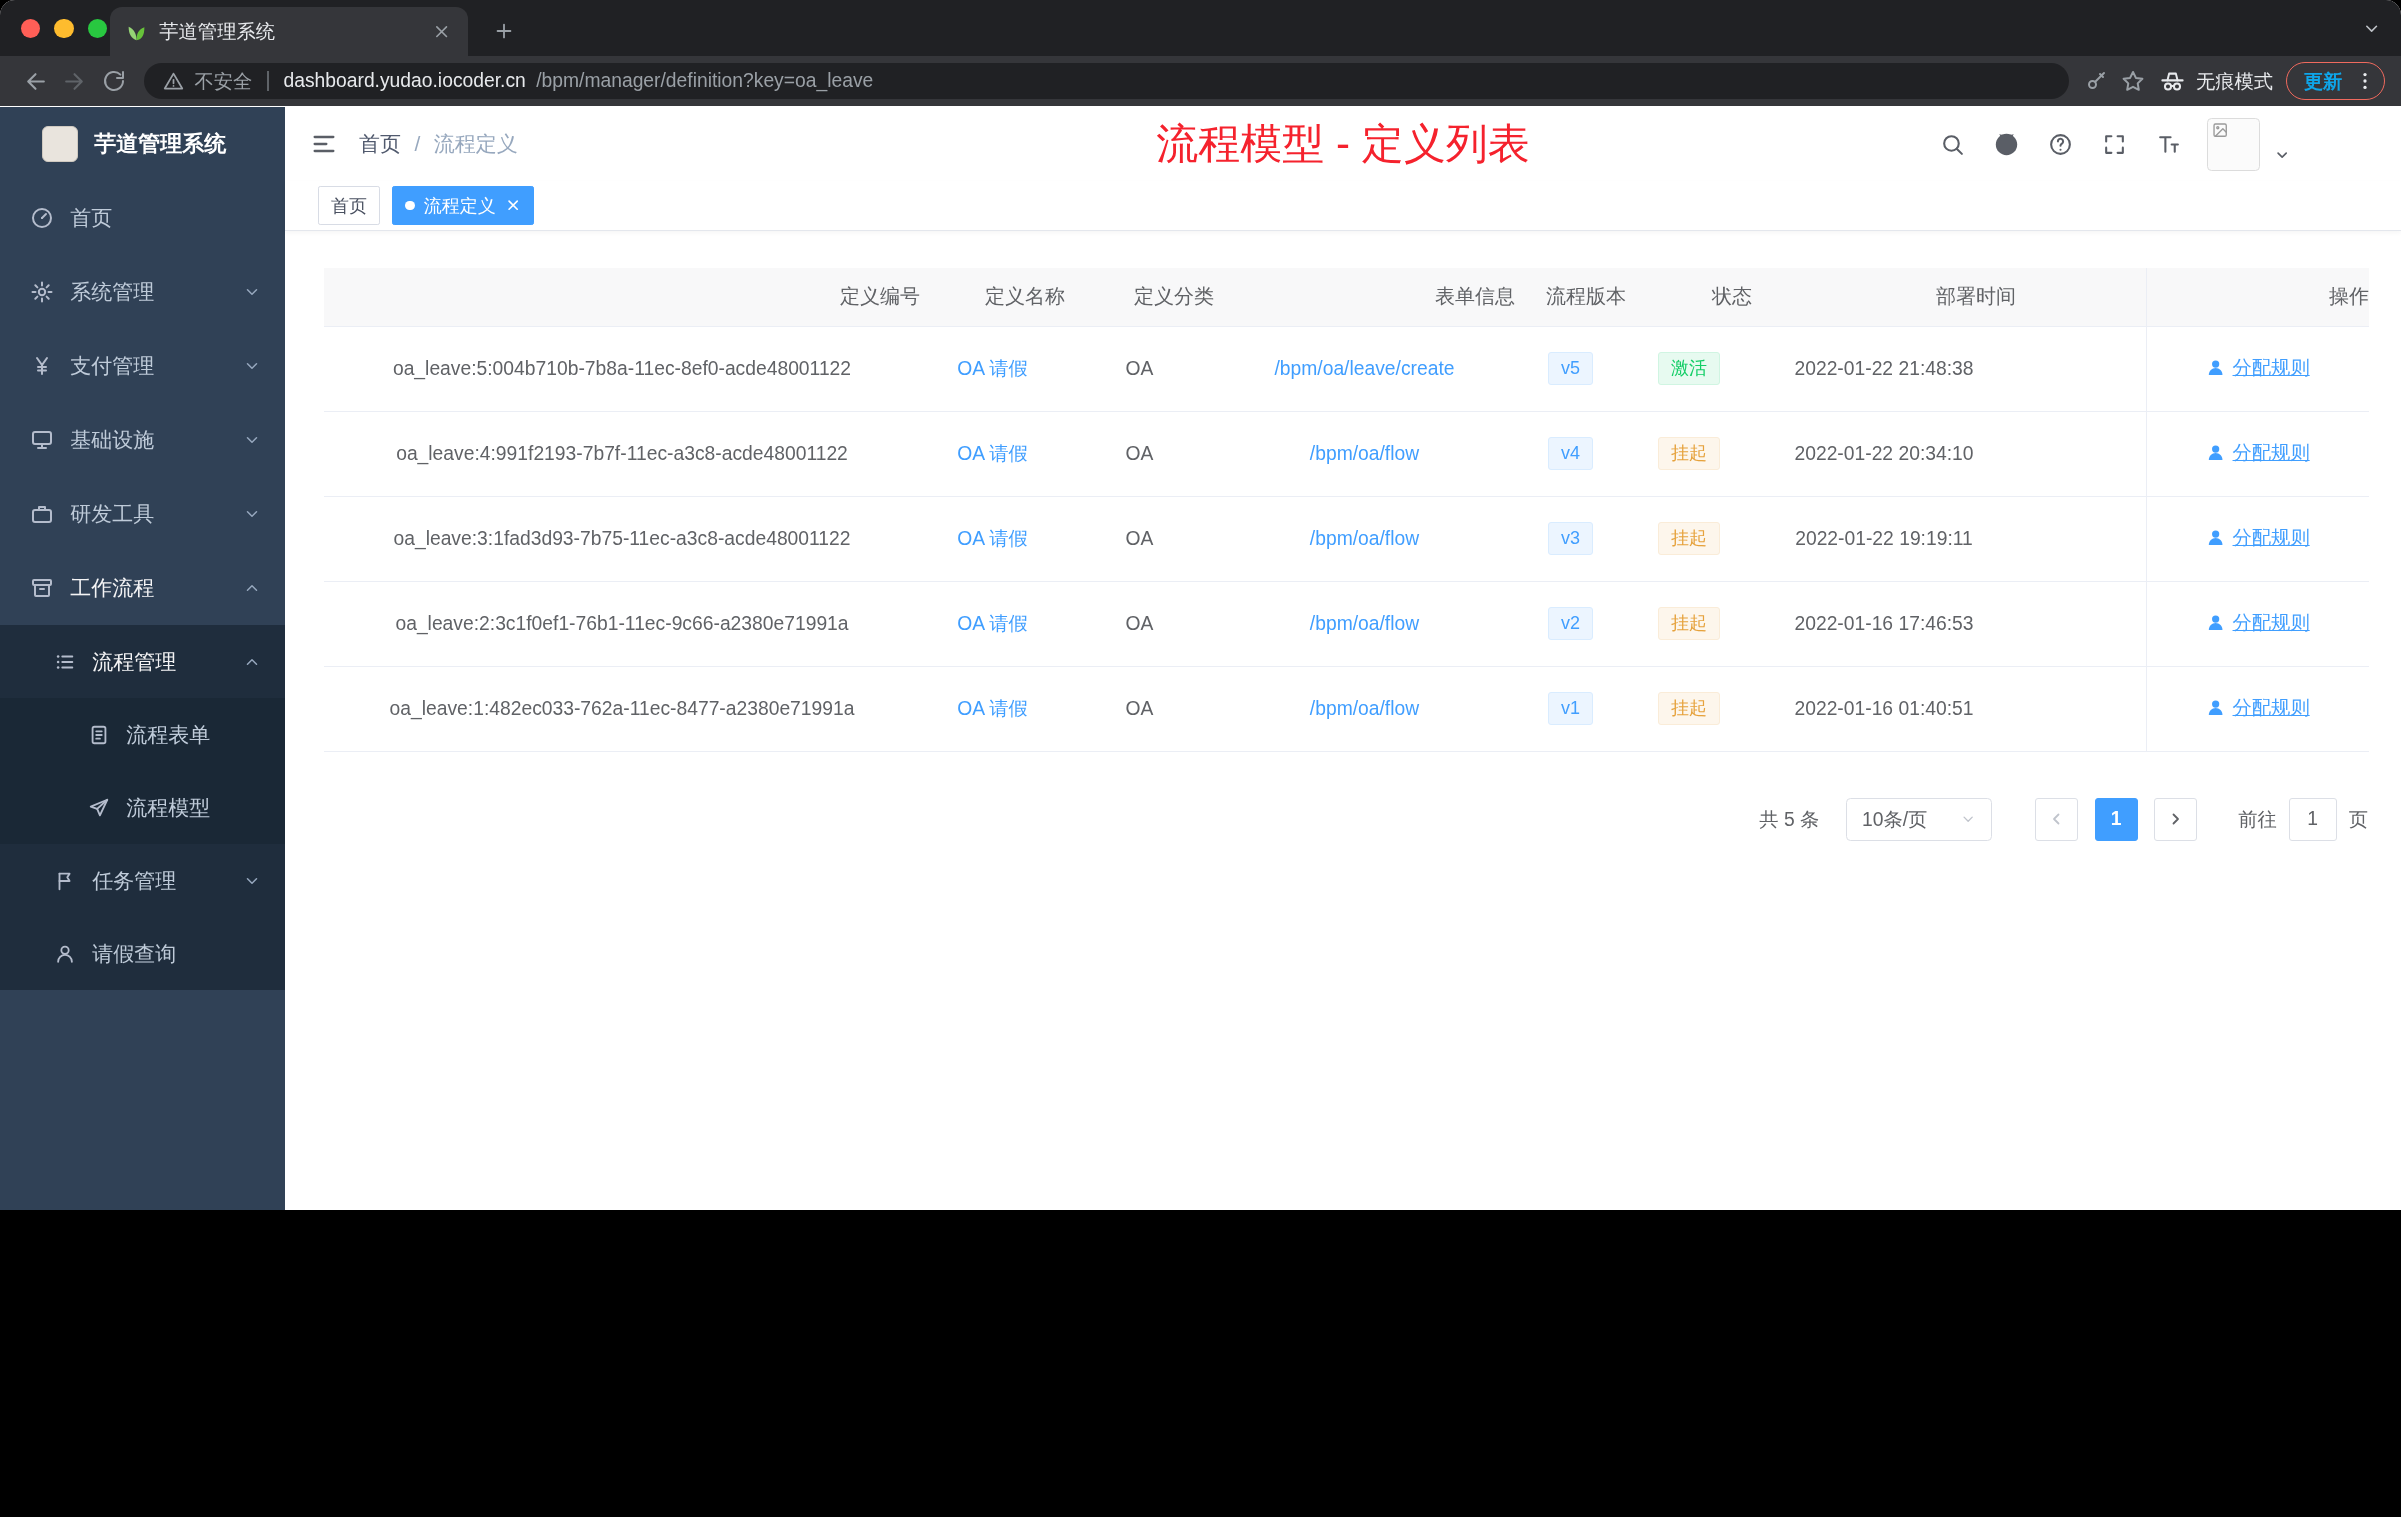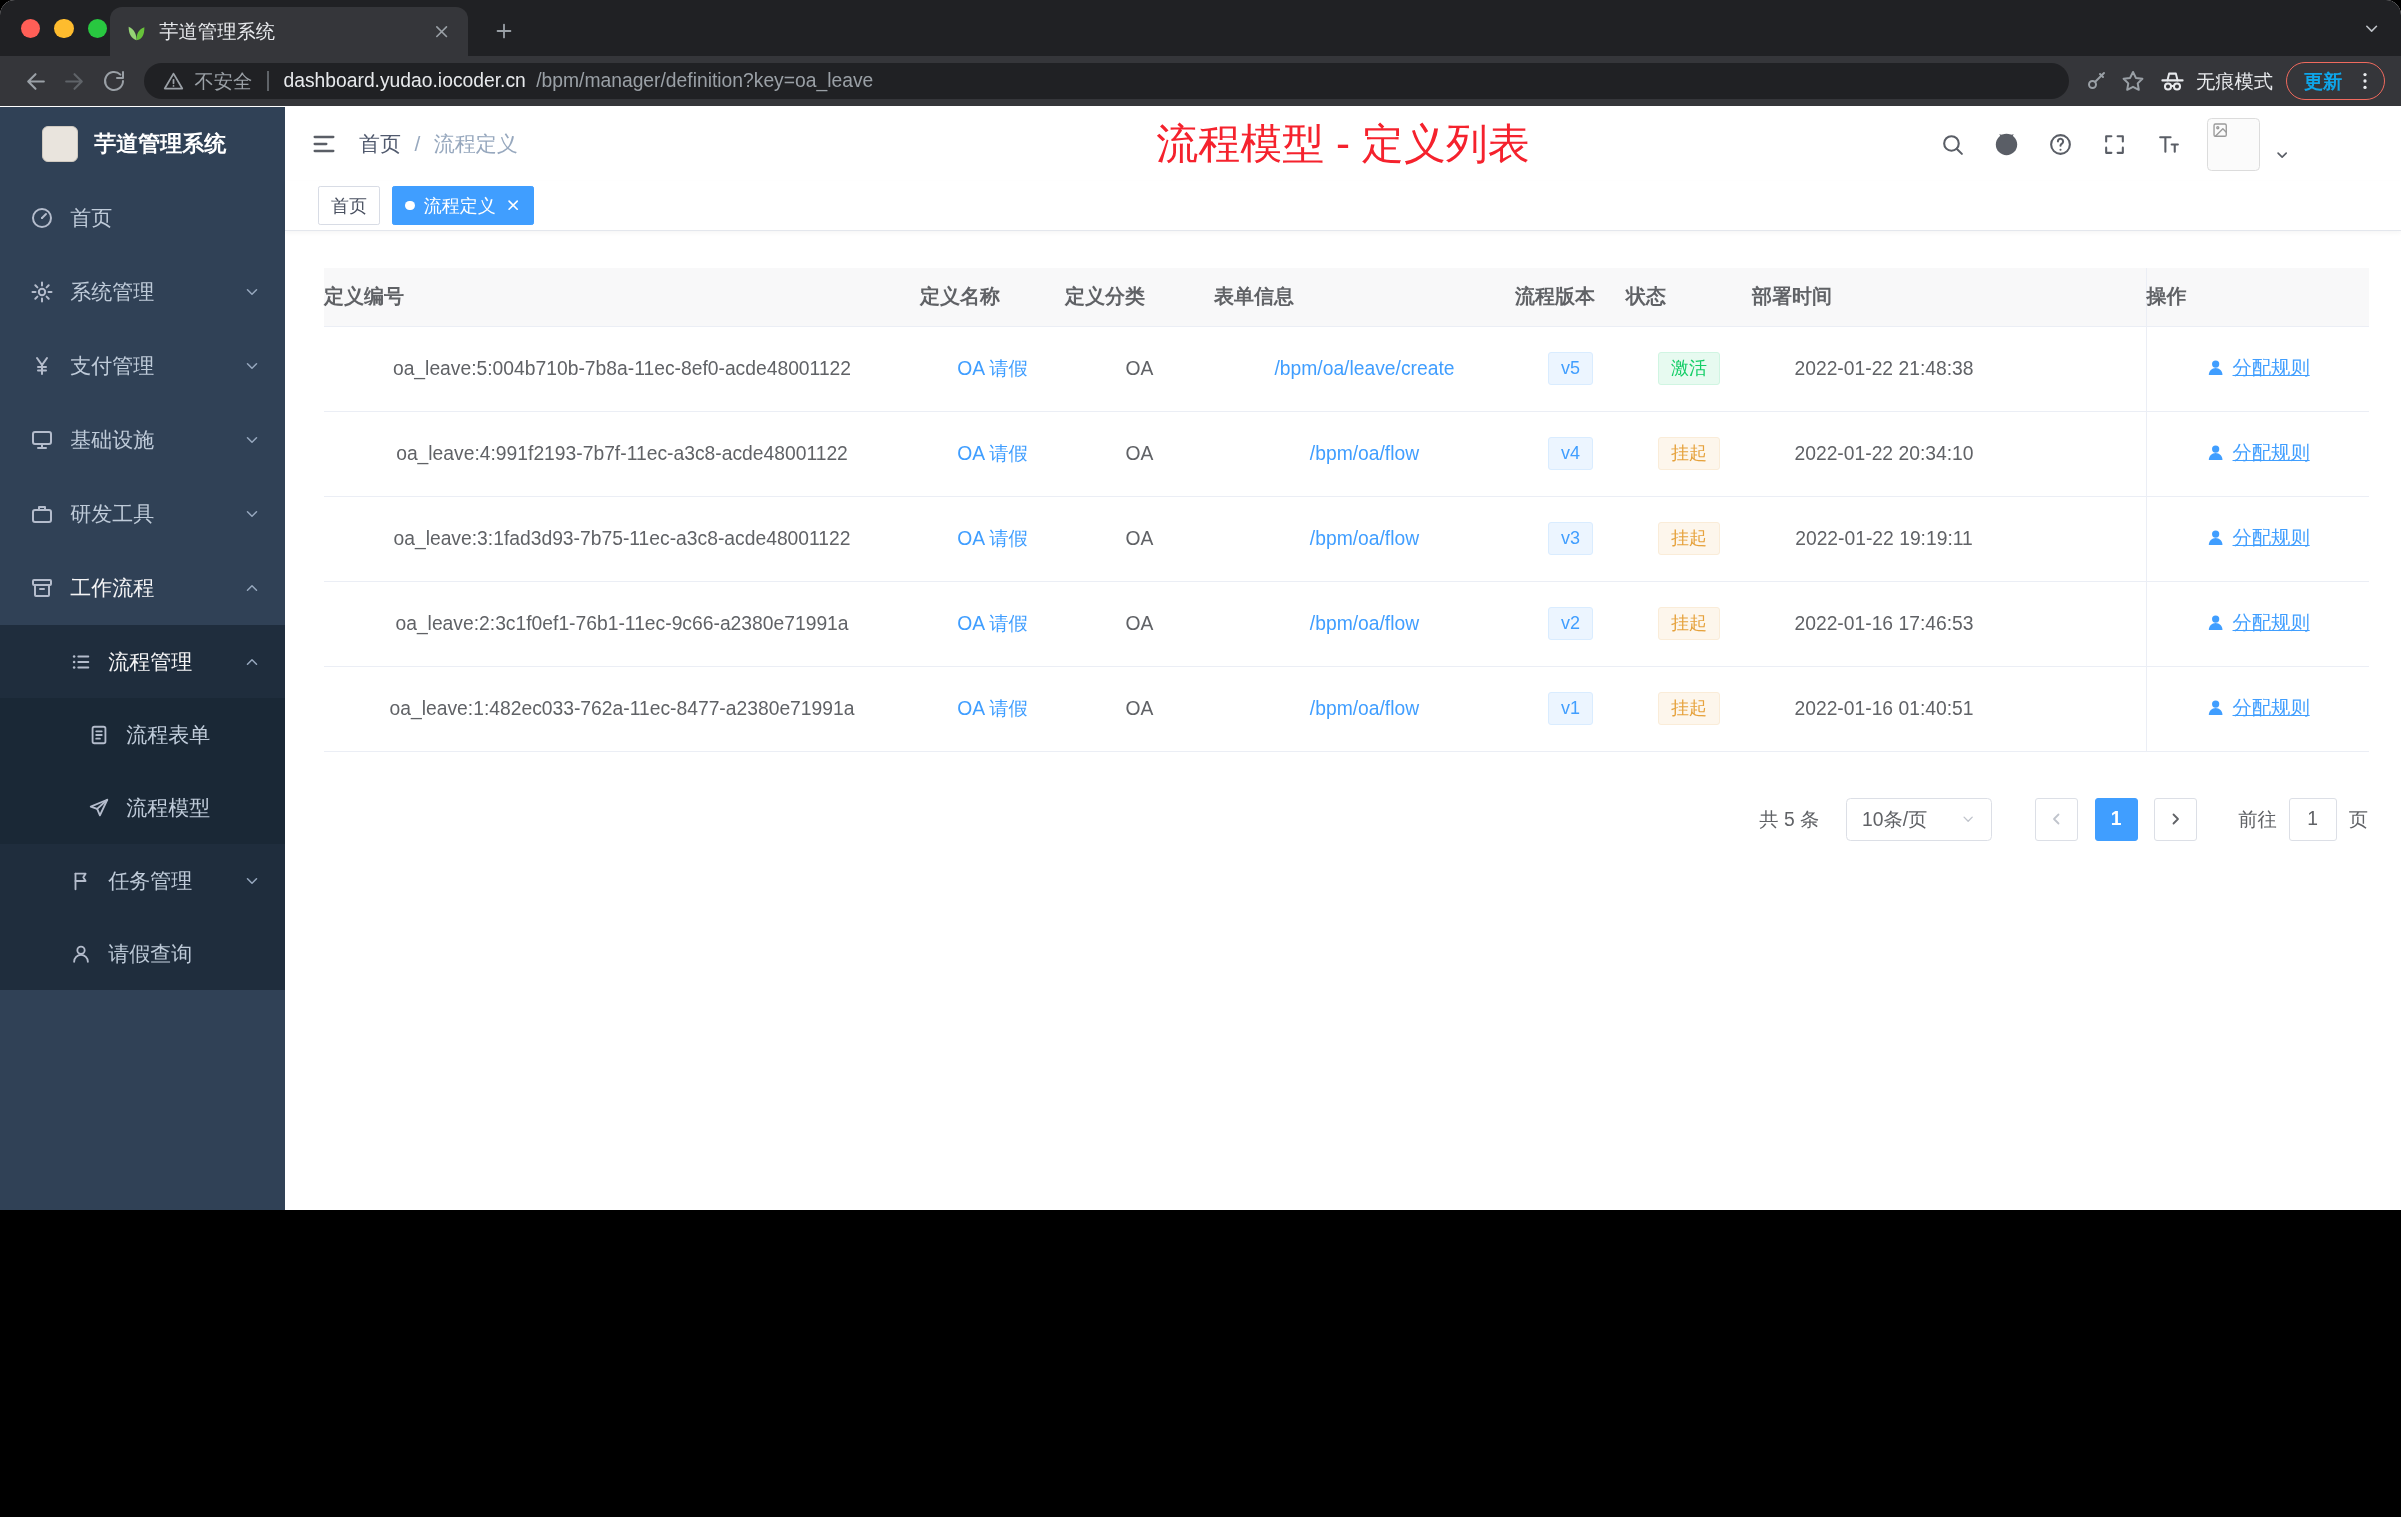--- a/index.html
+++ b/index.html
@@ -38,21 +38,21 @@
 
   
   .sidebar { width:285px; flex-shrink:0; background:#304156; color:#bfcbd9; }
   .logo-row { height:74px; display:flex; align-items:center; gap:16.3px; padding-left:42px; }
   .logo-avatar { width:36px; height:36px; border-radius:6px; background:#e9e4dd; border:0.7px solid #cfc9c0; }
   .app-title { color:#fff; font-size:22px; font-weight:bold; }
   .menu-item { position:relative; height:74px; display:flex; align-items:center; gap:16.3px; padding:0 30px; font-size:21px; cursor:default; }
   .menu-item .mi-icon { color:#b4bccc; flex-shrink:0; }
   .menu-item .chev { position:absolute; right:24px; color:#97a8be; }
   .submenu { background:#1f2d3d; }
-  .submenu .menu-item { height:73px; padding-left:70px; }
+  .submenu .menu-item { height:73px; padding-left:54px; }
   .submenu .leaf { padding-left:88px; background:#1a2836; }
   .mi-label.bright { color:#f4f4f5; }
 
   
   .main { flex:1; min-width:0; background:#fff; position:relative; }
   .page-header { height:74px; display:flex; align-items:center; padding:0 111px 0 25px; position:relative; }
   .fold-btn { color:#5a5e66; margin-right:21px; }
   .breadcrumb { display:flex; align-items:center; gap:13.4px; font-size:21px; color:#515a6e; }
   .bc-sep { color:#97a8be; }
   .bc-current { color:#97a8be; }
@@ -65,21 +65,21 @@
 
   .tags-bar { height:50px; border-bottom:0.7px solid #e4e7ed; box-shadow:0 1.5px 4.5px rgba(0,0,0,.04); display:flex; align-items:center; gap:12px; padding:0 33px; }
   .tag-item { height:39px; display:flex; align-items:center; gap:9px; padding:0 12px; border:0.7px solid #d8dce5; background:#fff; color:#495060; font-size:18px; border-radius:2.2px; }
   .tag-item.active { background:#409eff; border-color:#409eff; color:#fff; }
   .tag-dot { width:9.7px; height:9.7px; border-radius:50%; background:#fff; }
   .tag-close { display:flex; align-items:center; }
 
   
   .content { padding:37px 33px 0 39px; }
   table.def-table { width:2044px; table-layout:fixed; border-collapse:collapse; font-size:19.3px; color:#606266; }
-  .def-table th { background:#f8f8f9; height:58px; font-size:20px; font-weight:bold; color:#606266; border-bottom:0.7px solid #ebeef5; text-align:left; }
+  .def-table th { background:#f8f8f9; height:58px; font-size:20px; font-weight:normal; color:#606266; border-bottom:0.7px solid #ebeef5; text-align:right; }
   .def-table td { height:85px; border-bottom:0.7px solid #ebeef5; text-align:center; vertical-align:middle; word-break:break-all; }
   .op-col { border-left:0.7px solid #ebeef5; }
   .link { color:#409eff; cursor:pointer; }
   .badge { display:inline-block; border-radius:3px; padding:5.2px 12px; font-size:18px; line-height:1.2;text-align:center; }
   .badge.version { background:#ecf5ff; border:0.7px solid #d9ecff; color:#409eff; }
   .badge.success { background:#e7faf0; border:0.7px solid #d0f5e2; color:#13ce66; }
   .badge.warning { background:#fdf6ec; border:0.7px solid #faecd8; color:#e6a23c; }
   .action-link { display:inline-flex; align-items:center; gap:7.4px; color:#409eff; font-size:19.3px; cursor:pointer;text-decoration:underline; }
 
   

